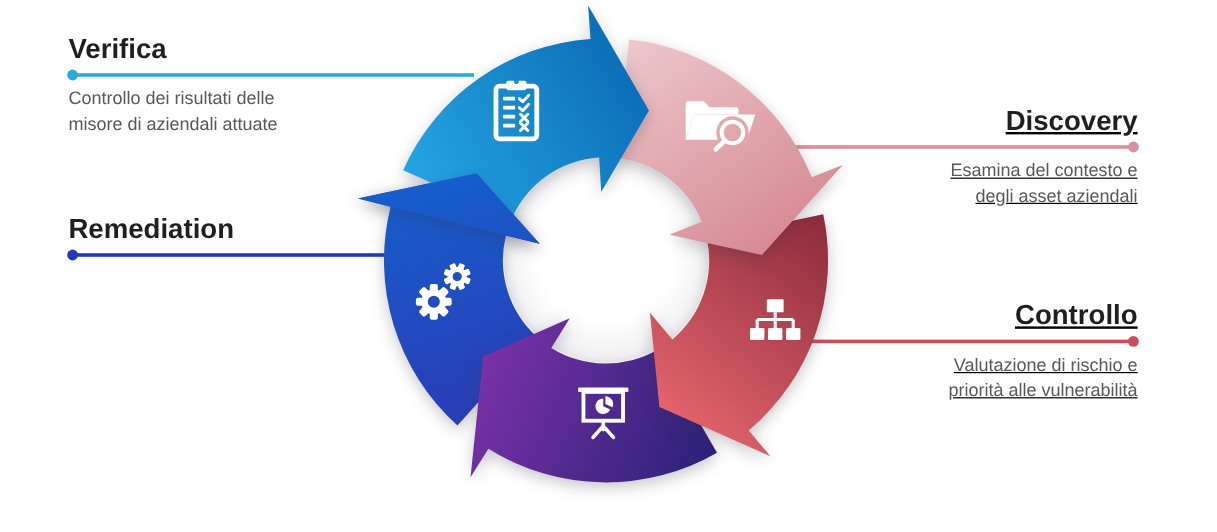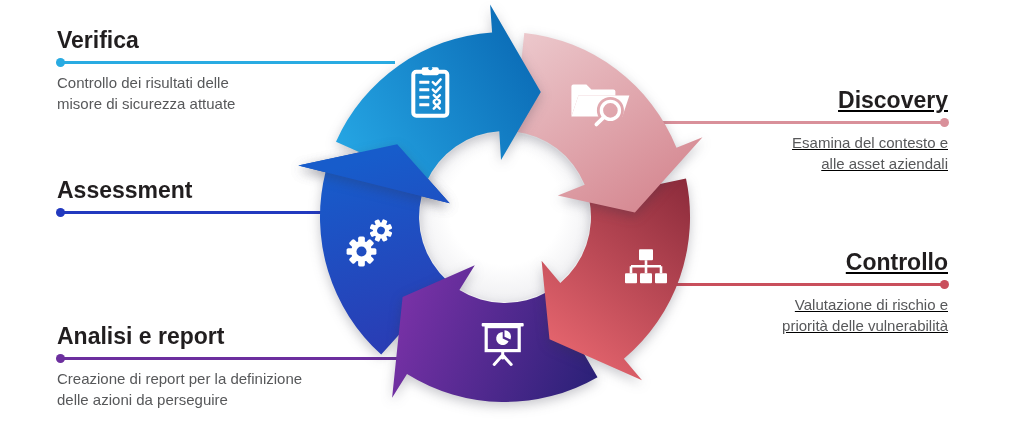--- a/index.html
+++ b/index.html
@@ -40,47 +40,41 @@
 </style>
 </head>
 <body>
 
 <div class="canvas">
 
   <section class="stage left stage-verifica">
     <h2>Verifica</h2>
     <span class="connector"></span>
     <div class="desc">Controllo dei risultati delle
-misore di sicurezza attuate</div>
+misore di aziendali attuate</div>
   </section>
 
   <section class="stage left stage-remediation">
-    <h2>Assessment</h2>
+    <h2>Remediation</h2>
     <span class="connector"></span>
   </section>
 
-  <section class="stage left stage-analisi">
-    <h2>Analisi e report</h2>
-    <span class="connector"></span>
-    <div class="desc">Creazione di report per la definizione
-delle azioni da perseguire</div>
-  </section>
 
   <section class="stage right stage-discovery">
     <h2>Discovery</h2>
     <span class="connector"></span>
     <div class="desc">Esamina del contesto e
-alle asset aziendali</div>
+degli asset aziendali</div>
   </section>
 
   <section class="stage right stage-assessment">
     <h2>Controllo</h2>
     <span class="connector"></span>
     <div class="desc">Valutazione di rischio e
-priorità delle vulnerabilità</div>
+priorità alle vulnerabilità</div>
   </section>
 
   <svg class="ring-svg" viewBox="0 0 440 440">
     <defs>
       <linearGradient id="gradBlue" gradientUnits="userSpaceOnUse" x1="51" y1="145" x2="230" y2="40">
         <stop offset="0" stop-color="#25A5E3"></stop>
           <stop offset="1" stop-color="#0C6EB8"></stop>
       </linearGradient>
       <linearGradient id="gradPink" gradientUnits="userSpaceOnUse" x1="239" y1="36" x2="360" y2="210">
         <stop offset="0" stop-color="#ECC8CC"></stop>

